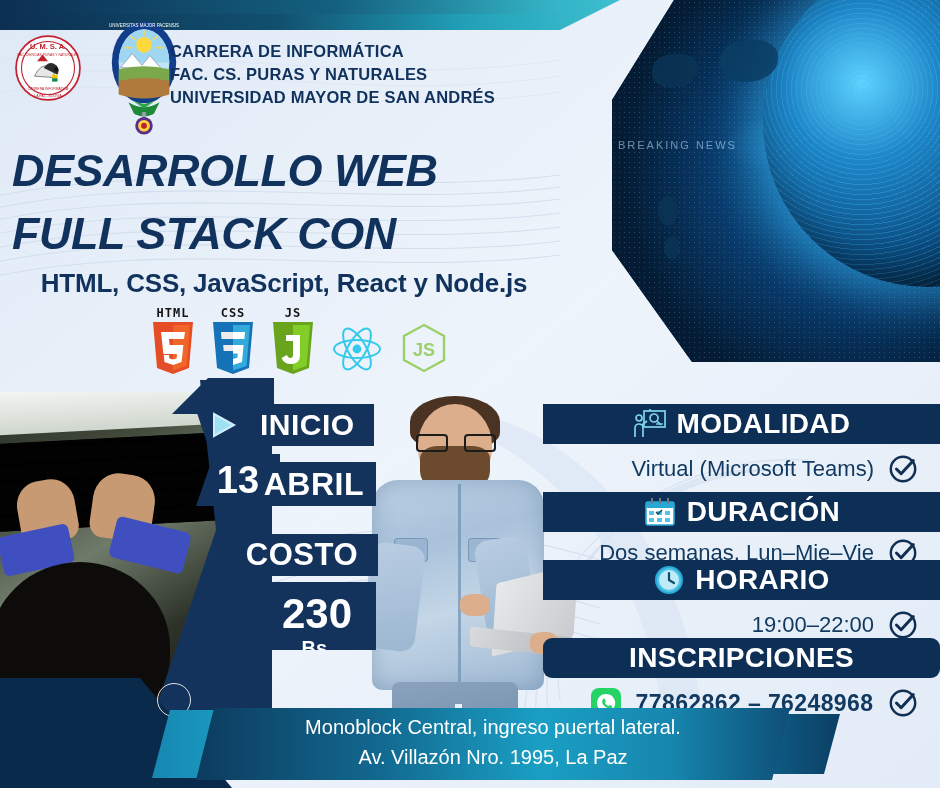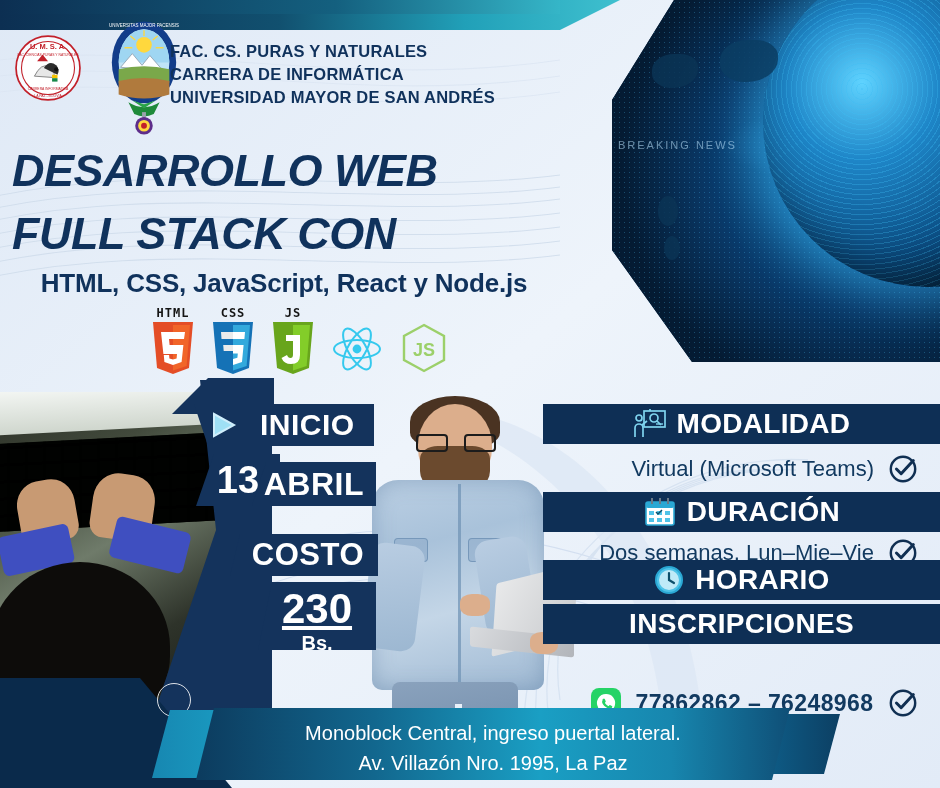--- a/index.html
+++ b/index.html
@@ -171,26 +171,26 @@
     justify-content:center; font-size:38px;
   }
   .bar-abril{
     left:252px; top:462px; width:124px; height:44px;
     clip-path:polygon(14px 0, 124px 0, 124px 44px, 0 44px);
     justify-content:flex-end; padding-right:12px; font-size:32px; letter-spacing:.5px;text-align:right;
   }
   .bar-costo{
     left:230px; top:534px; width:148px; height:42px;
     clip-path:polygon(10px 0, 148px 0, 148px 42px, 0 42px);
-    justify-content:flex-end; padding-right:14px; font-size:31px; letter-spacing:.5px;
+    justify-content:flex-end; padding-right:20px; font-size:31px; letter-spacing:.5px;
   }
   .bar-230{
     left:258px; top:582px; width:118px; height:76px;
     clip-path:polygon(14px 0, 118px 0, 118px 68px, 0 68px);
-    flex-direction:column; justify-content:center; align-items:center; line-height:1;text-decoration:underline;
+    flex-direction:column; justify-content:flex-end; align-items:center; line-height:1;
   }
   .bar-230 .n{ font-size:42px; }
   .bar-230 .u{ font-size:20px; margin-top:3px; }
 
   
   .rbar{
     position:absolute; left:543px; width:397px; height:40px;
     background:#0e2f55; color:#fff; font-weight:bold; font-size:28px;
     display:flex; align-items:center; justify-content:center; gap:10px;
     letter-spacing:.3px;
@@ -211,21 +211,21 @@
     position:absolute; left:0; bottom:0; width:300px; height:110px;
     background:#0a2a4b;
     clip-path:polygon(0 0, 140px 0, 232px 110px, 0 110px);
   }
   .bottom-wrap{ position:absolute; left:0; bottom:0; width:940px; height:86px; }
   .addr-main{
     position:absolute; left:196px; bottom:8px; width:594px; height:72px;
     background:linear-gradient(90deg,#0c3b5e 0%,#12678e 30%,#1a9fc4 58%,#1786ae 80%,#0f4f77 100%);
     clip-path:polygon(18px 0, 594px 0, 576px 72px, 0 72px);
     color:#fff; text-align:center; font-size:20px; line-height:30px;
-    padding-top:10px;
+    padding-top:4px;
   }
   .addr-left-para{
     position:absolute; left:152px; bottom:10px; width:80px; height:68px;
     background:linear-gradient(90deg,#1787b1,#1a9cc2);
     clip-path:polygon(18px 0, 80px 0, 62px 68px, 0 68px);
   }
   .addr-right-para{
     position:absolute; left:770px; bottom:14px; width:70px; height:60px;
     background:linear-gradient(90deg,#0e5b85,#0c3f63);
     clip-path:polygon(16px 0, 70px 0, 54px 60px, 0 60px);
@@ -334,22 +334,22 @@
         <path d="M40 92 l-12 -8 l12 4 l12 -4 z" fill="#2aa34a"></path>
         <rect x="38" y="96" width="4" height="10" fill="#9aa3ab"></rect>
         <circle cx="40" cy="110" r="9" fill="#5e2d8a"></circle>
         <circle cx="40" cy="110" r="6" fill="#ffd83d"></circle>
         <circle cx="40" cy="110" r="3" fill="#c2202a"></circle>
       </svg>
     </div>
   </div>
 
   <div class="org-lines">
+    <div>CARRERA DE INFORMÁTICA</div>
     <div>FAC. CS. PURAS Y NATURALES</div>
-    <div>CARRERA DE INFORMÁTICA</div>
     <div>UNIVERSIDAD MAYOR DE SAN ANDRÉS</div>
   </div>
 
   <div class="title1">DESARROLLO WEB</div>
   <div class="title2">FULL STACK CON</div>
   <div class="subtitle">HTML, CSS, JavaScript, React y Node.js</div>
 
   <div class="techrow">
     <div class="shield">
       <div class="lbl">HTML</div>
@@ -518,21 +518,21 @@
     <span>HORARIO</span>
   </div>
   <div class="rval" style="top:604px;">
     <span class="txt">19:00–22:00</span>
     <svg class="check" viewBox="0 0 32 32">
       <circle cx="16" cy="16" r="13" fill="none" stroke="#102f52" stroke-width="2.6"></circle>
       <path d="M9 16 l5 5 l13 -14" fill="none" stroke="#102f52" stroke-width="3.2" stroke-linecap="round" stroke-linejoin="round"></path>
     </svg>
   </div>
 
-  <div class="rbar" style="top:604px;">
+  <div class="rbar" style="top:638px;border-radius:9px;">
     <span>INSCRIPCIONES</span>
   </div>
   <div class="rval bold" style="top:682px; justify-content:space-between; padding-left:48px;">
     <svg width="30" height="30" viewBox="0 0 30 30">
       <rect x="0" y="0" width="30" height="30" rx="8" fill="#25d366"></rect>
       <path d="M15 6 a9 9 0 0 0 -7.8 13.5 L6 24 l4.7 -1.2 A9 9 0 1 0 15 6 Z" fill="#ffffff"></path>
       <path d="M11.6 11.3 c.3 -.6 .6 -.6 .9 -.6 h.7 c.2 0 .5 0 .7 .6 l.8 2 c.1 .3 0 .5 -.1 .7 l-.5 .6 c-.1 .2 -.2 .4 0 .7 a7 7 0 0 0 3 2.7 c.3 .1 .5 .1 .7 -.1 l.6 -.7 c.2 -.2 .4 -.2 .6 -.1 l1.9 .9 c.3 .2 .4 .3 .4 .6 0 .6 -.3 1.5 -1.3 1.8 -1 .3 -2.5 .2 -4.9 -1.2 -2.6 -1.5 -3.9 -4 -4 -4.9 -.1 -.9 .2 -1.7 .5 -2.1 Z" fill="#25d366"></path>
     </svg>
     <span class="txt" style="flex:1;text-align:center;">77862862 – 76248968</span>
     <svg class="check" viewBox="0 0 32 32">

